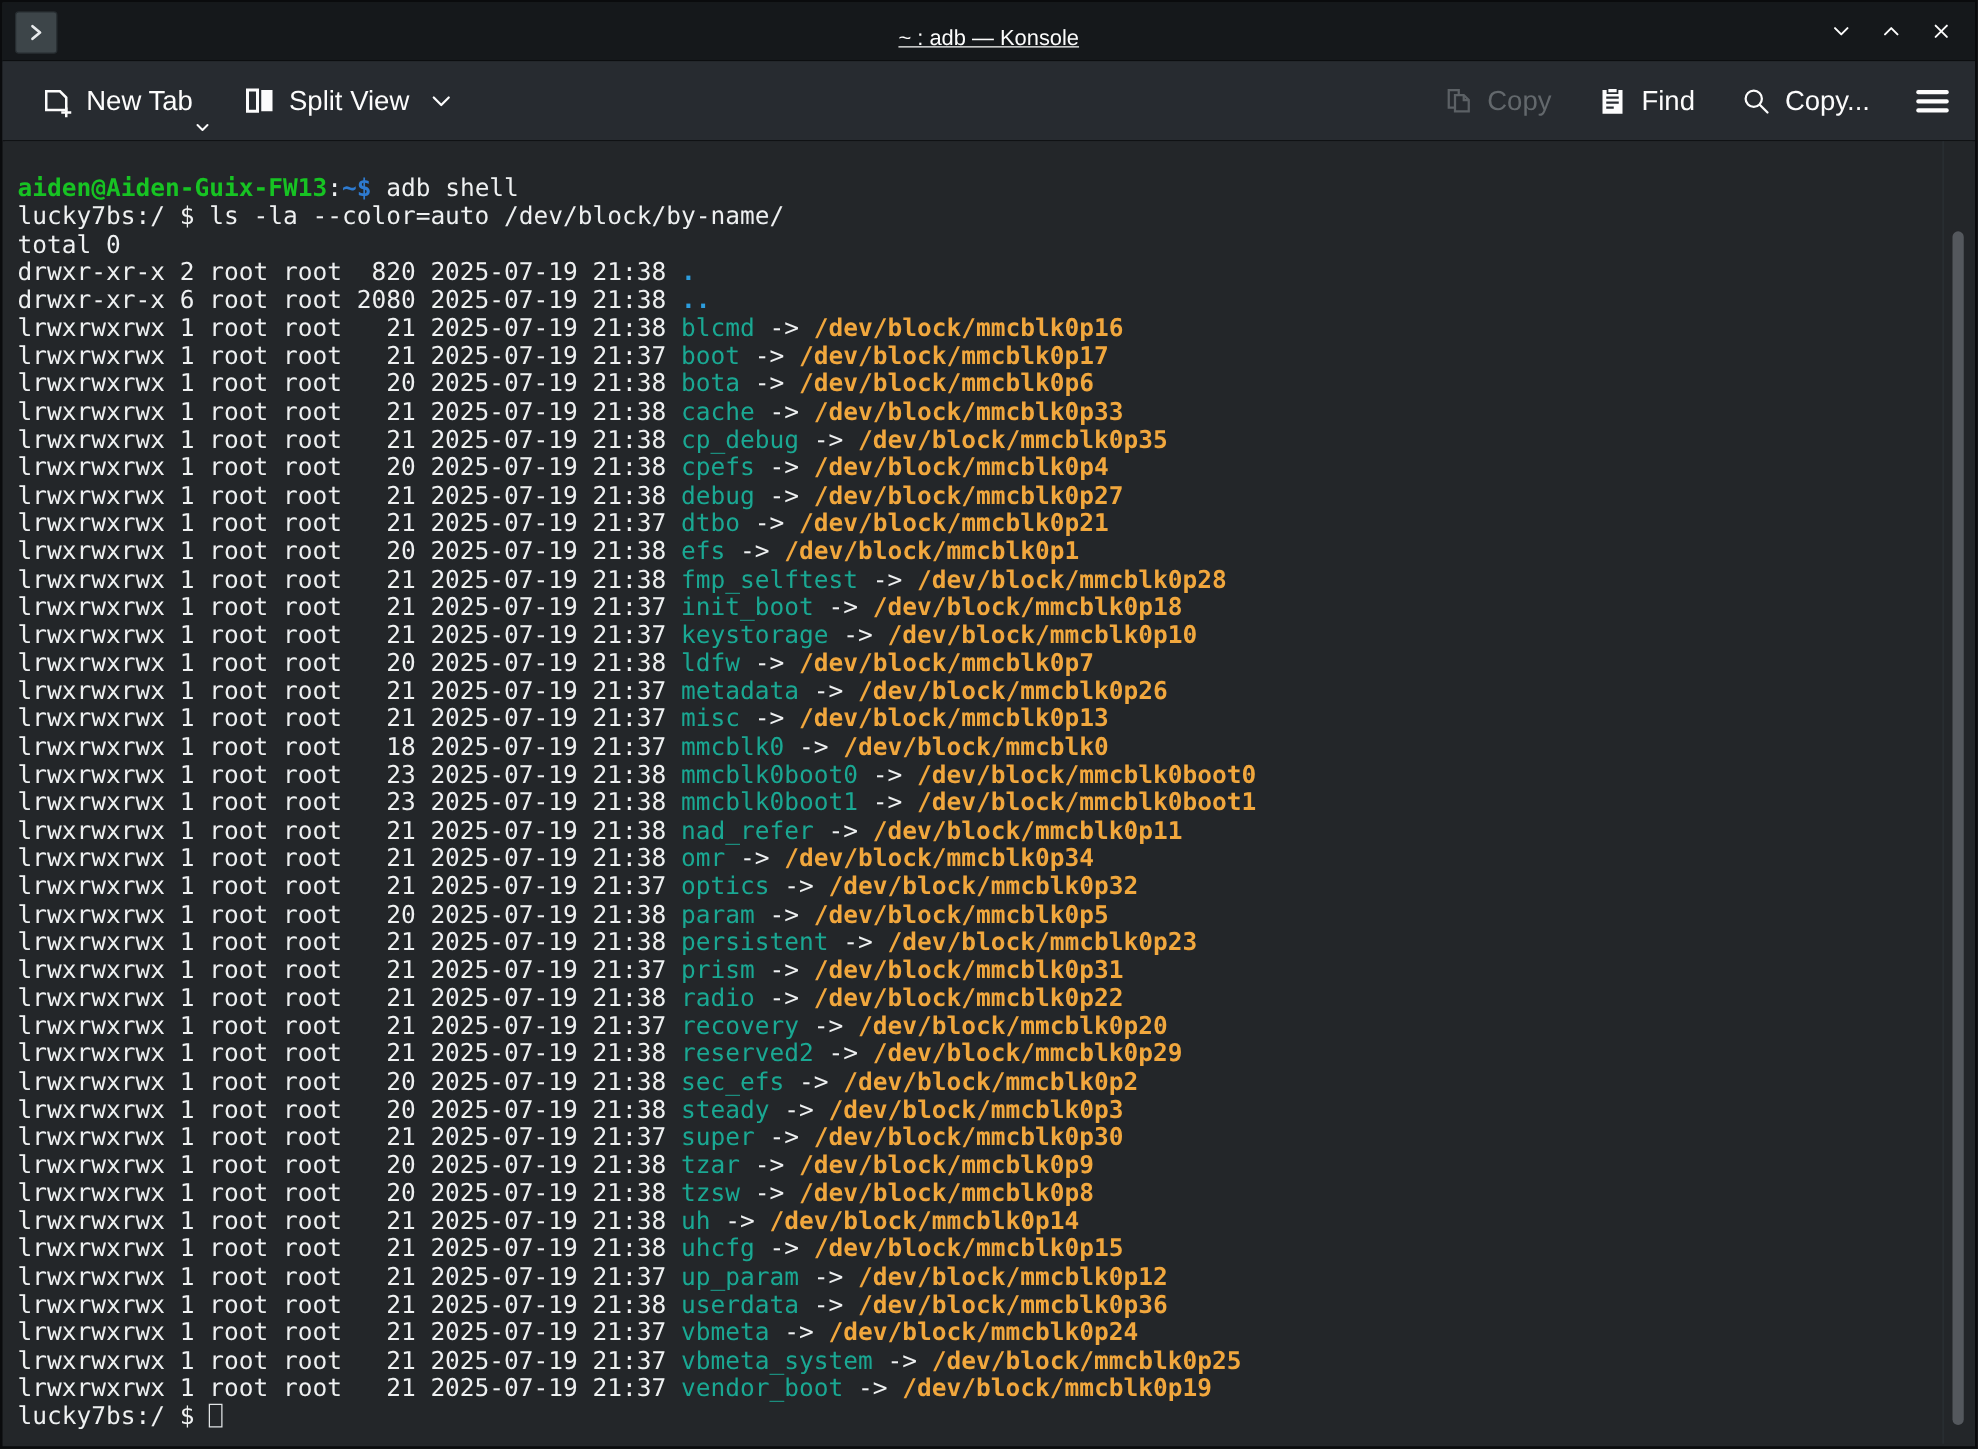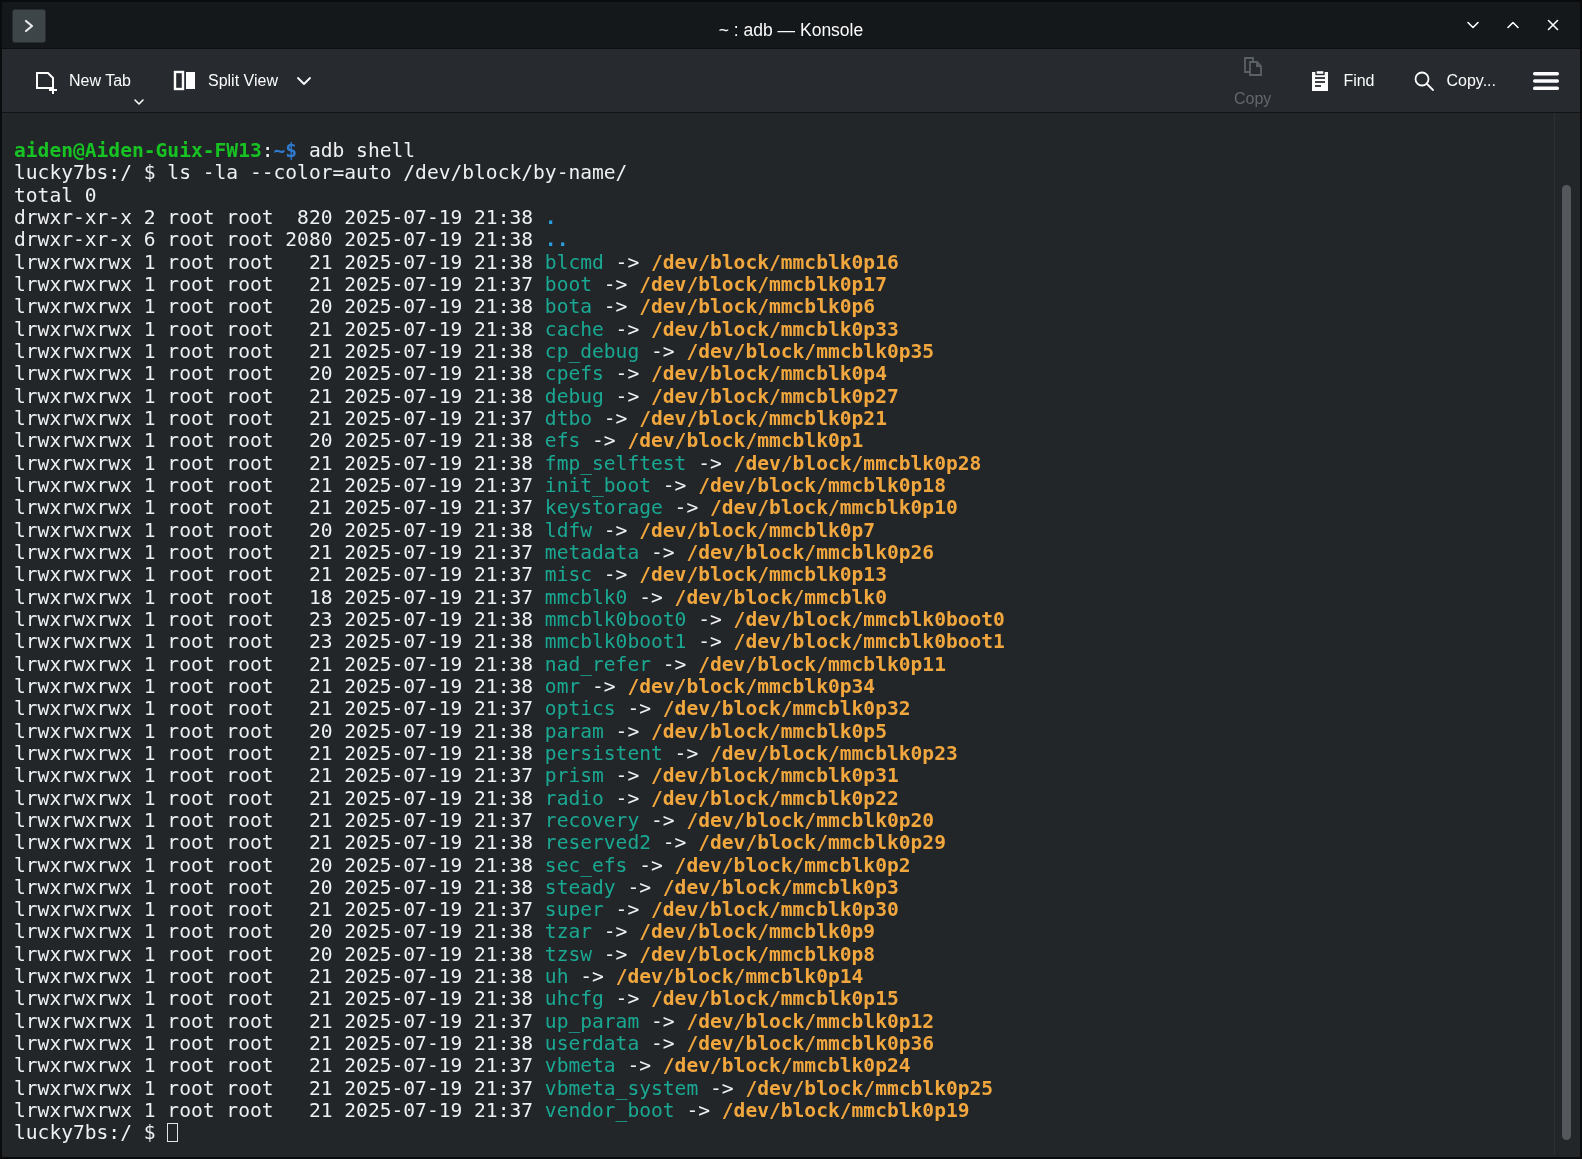--- a/index.html
+++ b/index.html
@@ -21,46 +21,46 @@
     border-bottom:1px solid #0c0e10;
   }
   .app-icon{
     position:absolute;left:10px;top:7px;width:32px;height:32px;
     background:#3d4549;border:1px solid #272d31;border-radius:3px;
     display:flex;align-items:center;justify-content:center;
   }
   .win-title{
     position:absolute;left:0;right:0;top:0;height:56px;
     display:flex;align-items:center;justify-content:center;
-    color:var(--fg,#fcfcfc);font-size:17.5px;
+    color:var(--fg,#fcfcfc);font-size:17.5px;text-decoration:underline;
   }
   .win-controls{
     position:absolute;right:14px;top:0;height:46px;
     display:flex;align-items:center;gap:14px;
   }
   .win-btn{
     width:26px;height:26px;background:none;border:none;padding:0;margin:0;
     display:flex;align-items:center;justify-content:center;cursor:default;
   }
   
   .toolbar{
     position:absolute;top:47px;left:0;right:0;height:63px;
     background:var(--toolbar-bg,#272b30);
     border-bottom:1px solid #101214;
     display:flex;align-items:center;
-    color:var(--fg,#fcfcfc);font-size:16px;
+    color:var(--fg,#fcfcfc);font-size:22px;
   }
   .tb-btn{
     background:none;border:none;color:inherit;font:inherit;
     display:flex;align-items:center;gap:10px;padding:0;cursor:default;
     position:relative;
   }
   .tb-left{display:flex;align-items:center;gap:40px;margin-left:30px;}
   .tb-right{display:flex;align-items:center;gap:36px;margin-left:auto;margin-right:20px;}
-  .tb-btn.disabled{color:var(--disabled,#63686c);flex-direction:column;}
+  .tb-btn.disabled{color:var(--disabled,#63686c);}
   .sub-caret{position:absolute;right:-14px;bottom:-12px;line-height:0;}
   .chev-gap{margin-left:8px;line-height:0;}
   
   .terminal{
     position:absolute;top:111px;left:2px;right:2px;bottom:2px;
     background:var(--terminal-bg,#232629);
   }
   #term{
     margin:0;padding:27px 36px 0 10px;
     font-family:"DejaVu Sans Mono",monospace;

